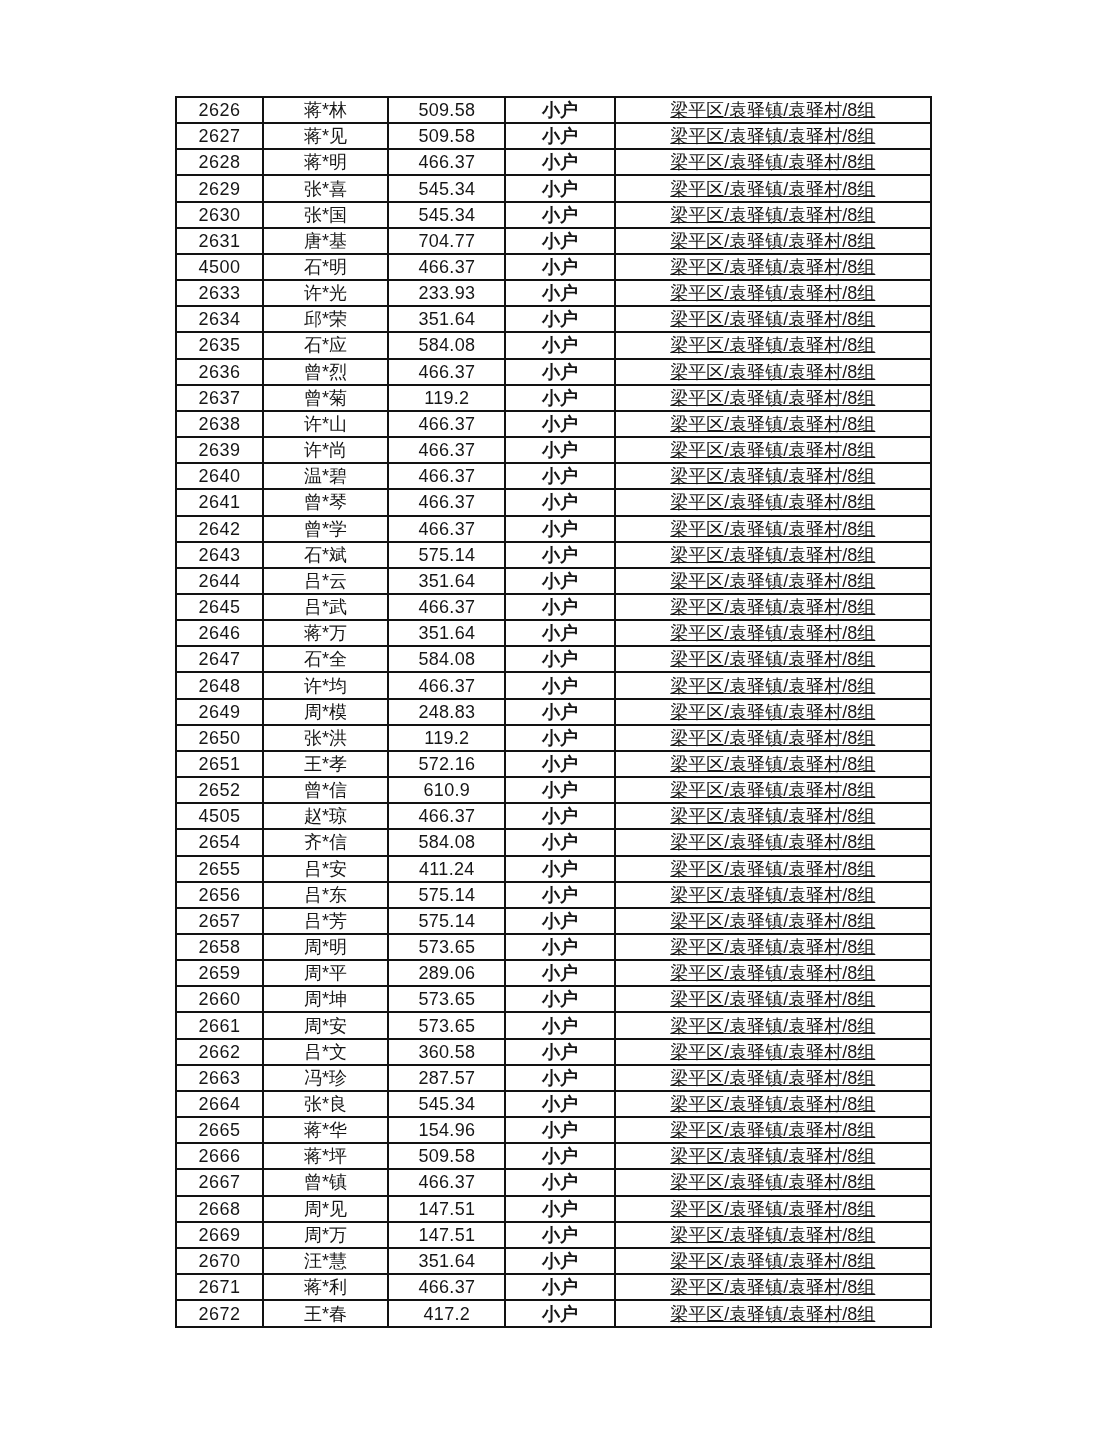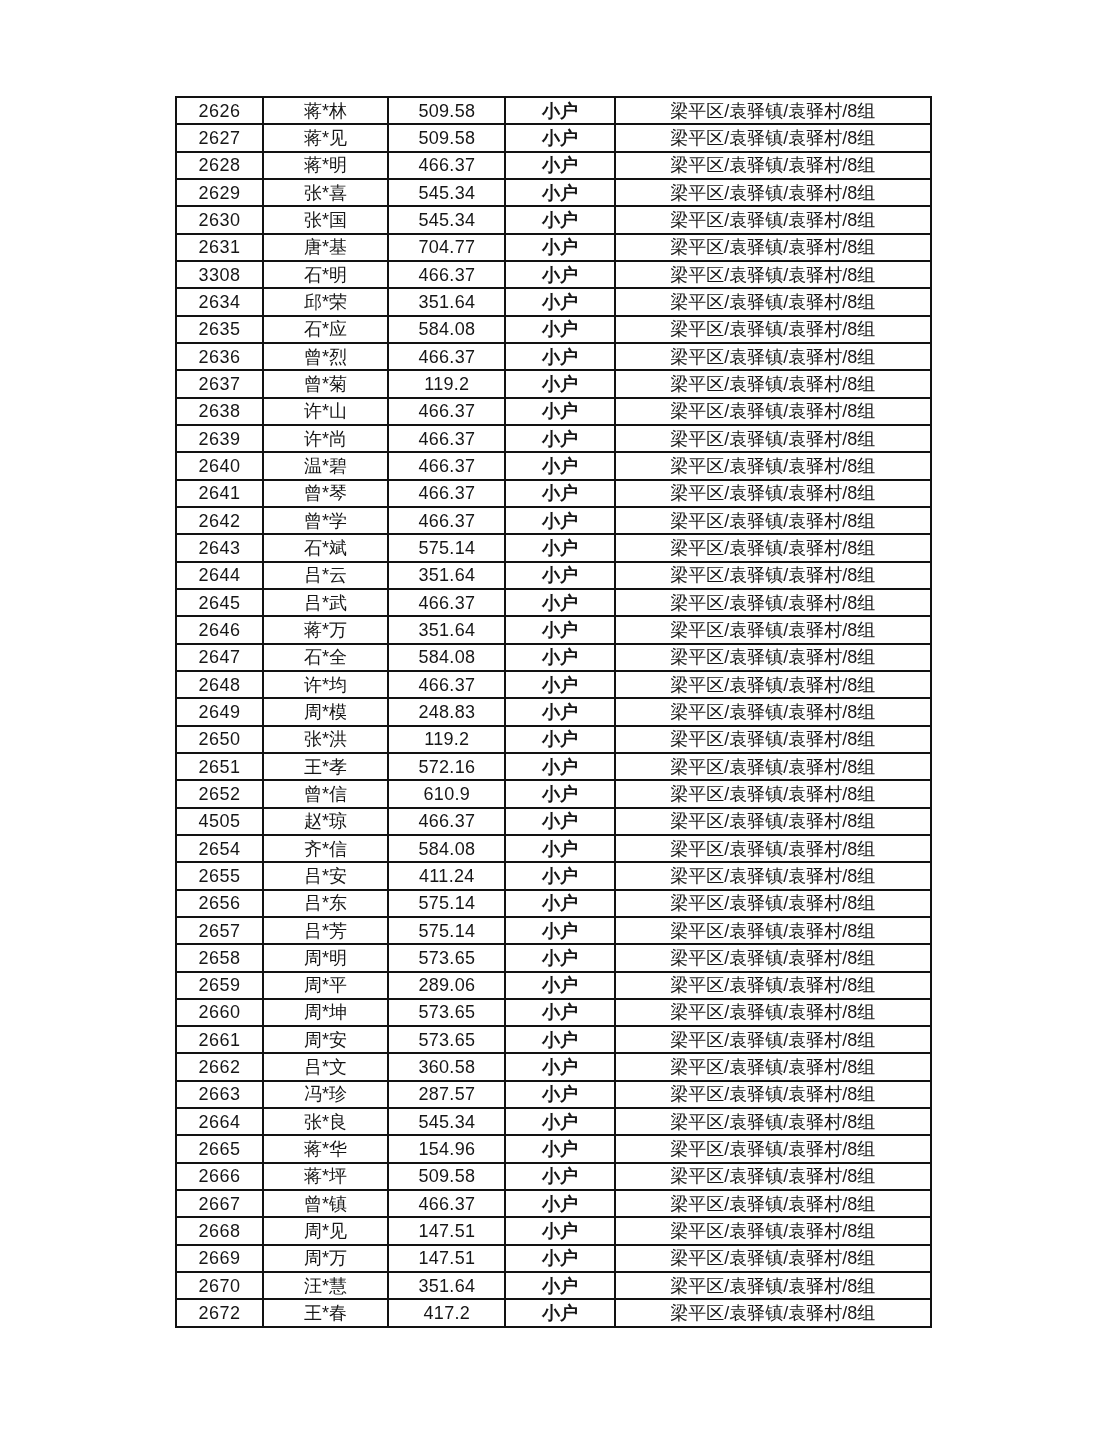--- a/index.html
+++ b/index.html
@@ -37,21 +37,21 @@
     color: #161616;
     white-space: nowrap;
     overflow: hidden;
     padding: 0;
     line-height: 1;
   }
   td.col-id      { width: 86px;  letter-spacing: 0.5px; }
   td.col-name    { width: 124px; }
   td.col-value   { width: 116px; letter-spacing: 0.3px; }
   td.col-type    { width: 108px; font-weight: bold; }
-  td.col-address { width: 313px; color: #3a3a3a; }
+  td.col-address { width: 313px; color: #3a3a3a; text-decoration: underline; }
 </style>
 </head>
 <body>
 
 <div class="page">
   <div class="table-wrap">
     <table class="data-table">
       <tbody>
   <tr>
     <td class="col-id">2626</td>
@@ -95,27 +95,34 @@
 
   <tr>
     <td class="col-id">2631</td>
     <td class="col-name">唐*基</td>
     <td class="col-value">704.77</td>
     <td class="col-type">小户</td>
     <td class="col-address">梁平区/袁驿镇/袁驿村/8组</td>
   </tr>
 
   <tr>
-    <td class="col-id">3308</td>
+    <td class="col-id">4500</td>
     <td class="col-name">石*明</td>
     <td class="col-value">466.37</td>
     <td class="col-type">小户</td>
     <td class="col-address">梁平区/袁驿镇/袁驿村/8组</td>
   </tr>
 
+  <tr>
+    <td class="col-id">2633</td>
+    <td class="col-name">许*光</td>
+    <td class="col-value">233.93</td>
+    <td class="col-type">小户</td>
+    <td class="col-address">梁平区/袁驿镇/袁驿村/8组</td>
+  </tr>
 
   <tr>
     <td class="col-id">2634</td>
     <td class="col-name">邱*荣</td>
     <td class="col-value">351.64</td>
     <td class="col-type">小户</td>
     <td class="col-address">梁平区/袁驿镇/袁驿村/8组</td>
   </tr>
 
   <tr>
@@ -399,20 +406,27 @@
   </tr>
 
   <tr>
     <td class="col-id">2670</td>
     <td class="col-name">汪*慧</td>
     <td class="col-value">351.64</td>
     <td class="col-type">小户</td>
     <td class="col-address">梁平区/袁驿镇/袁驿村/8组</td>
   </tr>
 
+  <tr>
+    <td class="col-id">2671</td>
+    <td class="col-name">蒋*利</td>
+    <td class="col-value">466.37</td>
+    <td class="col-type">小户</td>
+    <td class="col-address">梁平区/袁驿镇/袁驿村/8组</td>
+  </tr>
 
   <tr>
     <td class="col-id">2672</td>
     <td class="col-name">王*春</td>
     <td class="col-value">417.2</td>
     <td class="col-type">小户</td>
     <td class="col-address">梁平区/袁驿镇/袁驿村/8组</td>
   </tr>
 </tbody>
     </table>

